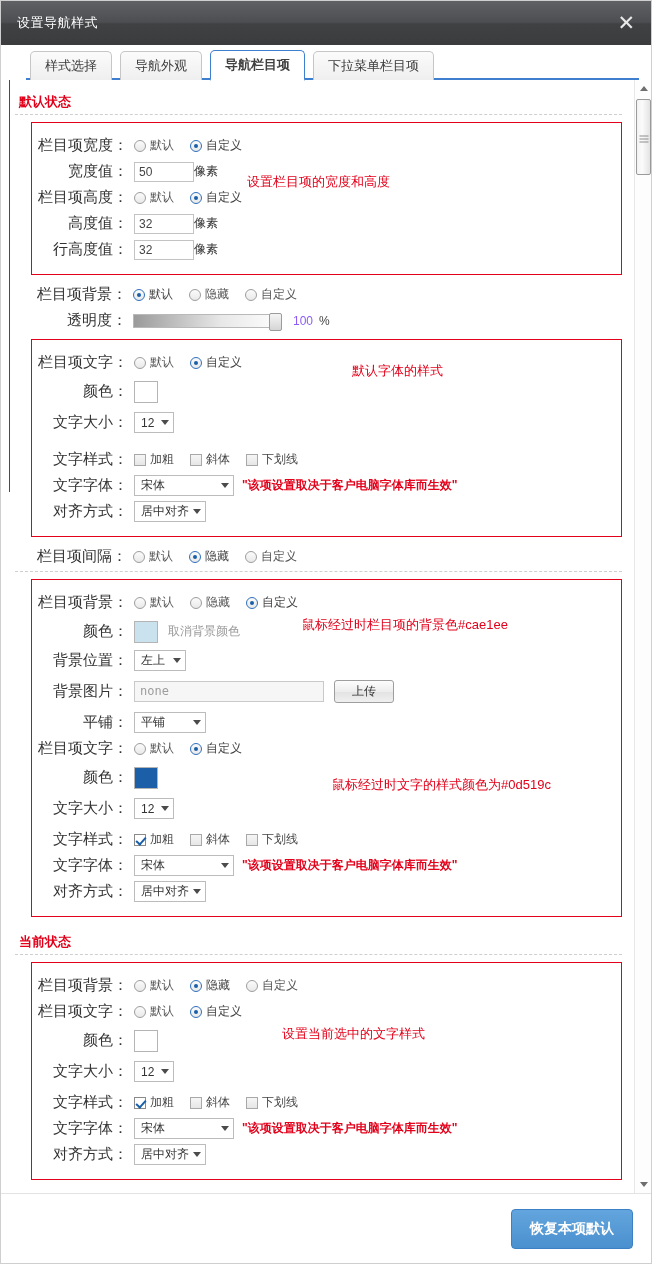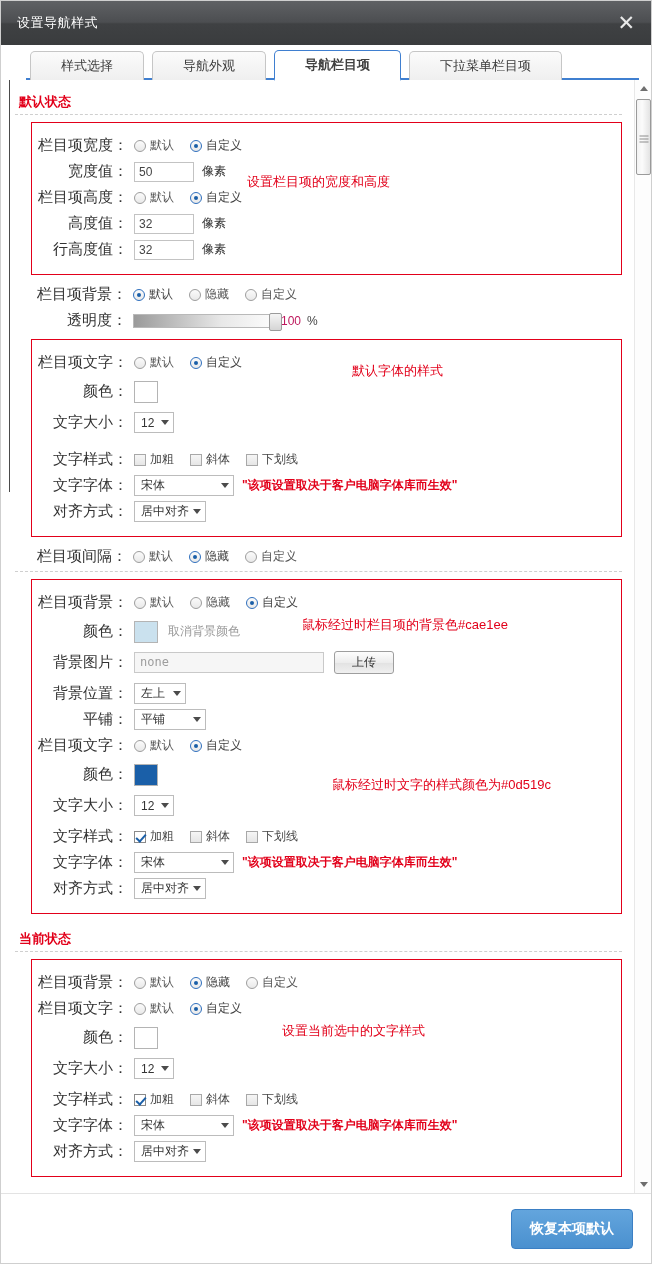--- a/index.html
+++ b/index.html
@@ -51,21 +51,21 @@
     background: #fff;
   }
   .tabbar::after {
     content: ""; position: absolute;
     left: 25px; right: 12px; bottom: 0; height: 2px;
     background: #3f7fd0;
   }
   .tab {
     height: 29px;
     margin-right: 8px;
-    padding: 0 30px;
+    padding: 0 14px;
     display: flex; align-items: center;
     font-size: 13px;
     color: #3b3b3b;
     background: linear-gradient(to bottom, #fbfbfb 0%, #efefef 100%);
     border: 1px solid #c6c6c6;
     border-bottom: none;
     border-radius: 5px 5px 0 0;
     cursor: pointer;
     position: relative; z-index: 2;
   }
@@ -207,21 +207,21 @@
   .txtinput {
     height: 20px; width: 60px;
     border: 1px solid #c3c3c3;
     background: #fff;
     padding: 0 4px;
     font-size: 12px;
     color: #444;
     font-family: "Liberation Sans", sans-serif;
     line-height: 18px;
   }
-  .unit { margin-left: 8px; color: #333; }
+  .unit { color: #333; }
   .selbox {
     height: 21px;
     border: 1px solid #bcbcbc;
     background: #fff;
     display: inline-flex; align-items: center;
     padding: 0 4px 0 6px;
     font-size: 12px; color: #333;
     cursor: pointer;
     position: relative;
     white-space: nowrap;
@@ -256,21 +256,21 @@
     display: inline-block;
     vertical-align: middle;
   }
   .slider .knob {
     position: absolute; right: -2px; top: -2px;
     width: 13px; height: 18px;
     background: linear-gradient(to bottom, #f5f5f5, #d5d5d5);
     border: 1px solid #9b9b9b;
     border-radius: 2px;
   }
-  .percent { color: #be185d; font-family: "Liberation Sans", sans-serif; }
+  .percent { margin-left: 12px; color: #8b5cf6; font-family: "Liberation Sans", sans-serif; }
   .pct-sign { margin-left: 6px; color: #444; }
   .filebox {
     height: 21px; width: 190px;
     border: 1px solid #c9c9c9;
     background: #f6f6f6;
     color: #9d9d9d;
     padding: 0 5px;
     line-height: 19px;
     font-family: "DejaVu Sans Mono", monospace;
     font-size: 12px;
@@ -522,32 +522,32 @@
               <span>自定义</span>
             </label>
         </div>
 
         <div class="row" style="margin:6px 0;">
           <div class="lbl">颜色：</div>
           <span class="swatch" style="background:#cae1ee"></span>
           <span class="linkish">取消背景颜色</span>
         </div>
 
+        <div class="row">
+          <div class="lbl">背景位置：</div>
+          <div class="selbox sel-pos">
+              <span>左上</span>
+              <i class="caret"></i>
+            </div>
+        </div>
+
         <div class="row" style="margin:8px 0;">
           <div class="lbl">背景图片：</div>
           <div class="filebox">none</div>
           <button class="btn-upload">上传</button>
-        </div>
-
-        <div class="row">
-          <div class="lbl">背景位置：</div>
-          <div class="selbox sel-pos">
-              <span>左上</span>
-              <i class="caret"></i>
-            </div>
         </div>
 
         <div class="row">
           <div class="lbl">平铺：</div>
           <div class="selbox sel-tile">
               <span>平铺</span>
               <i class="caret"></i>
             </div>
         </div>
 

